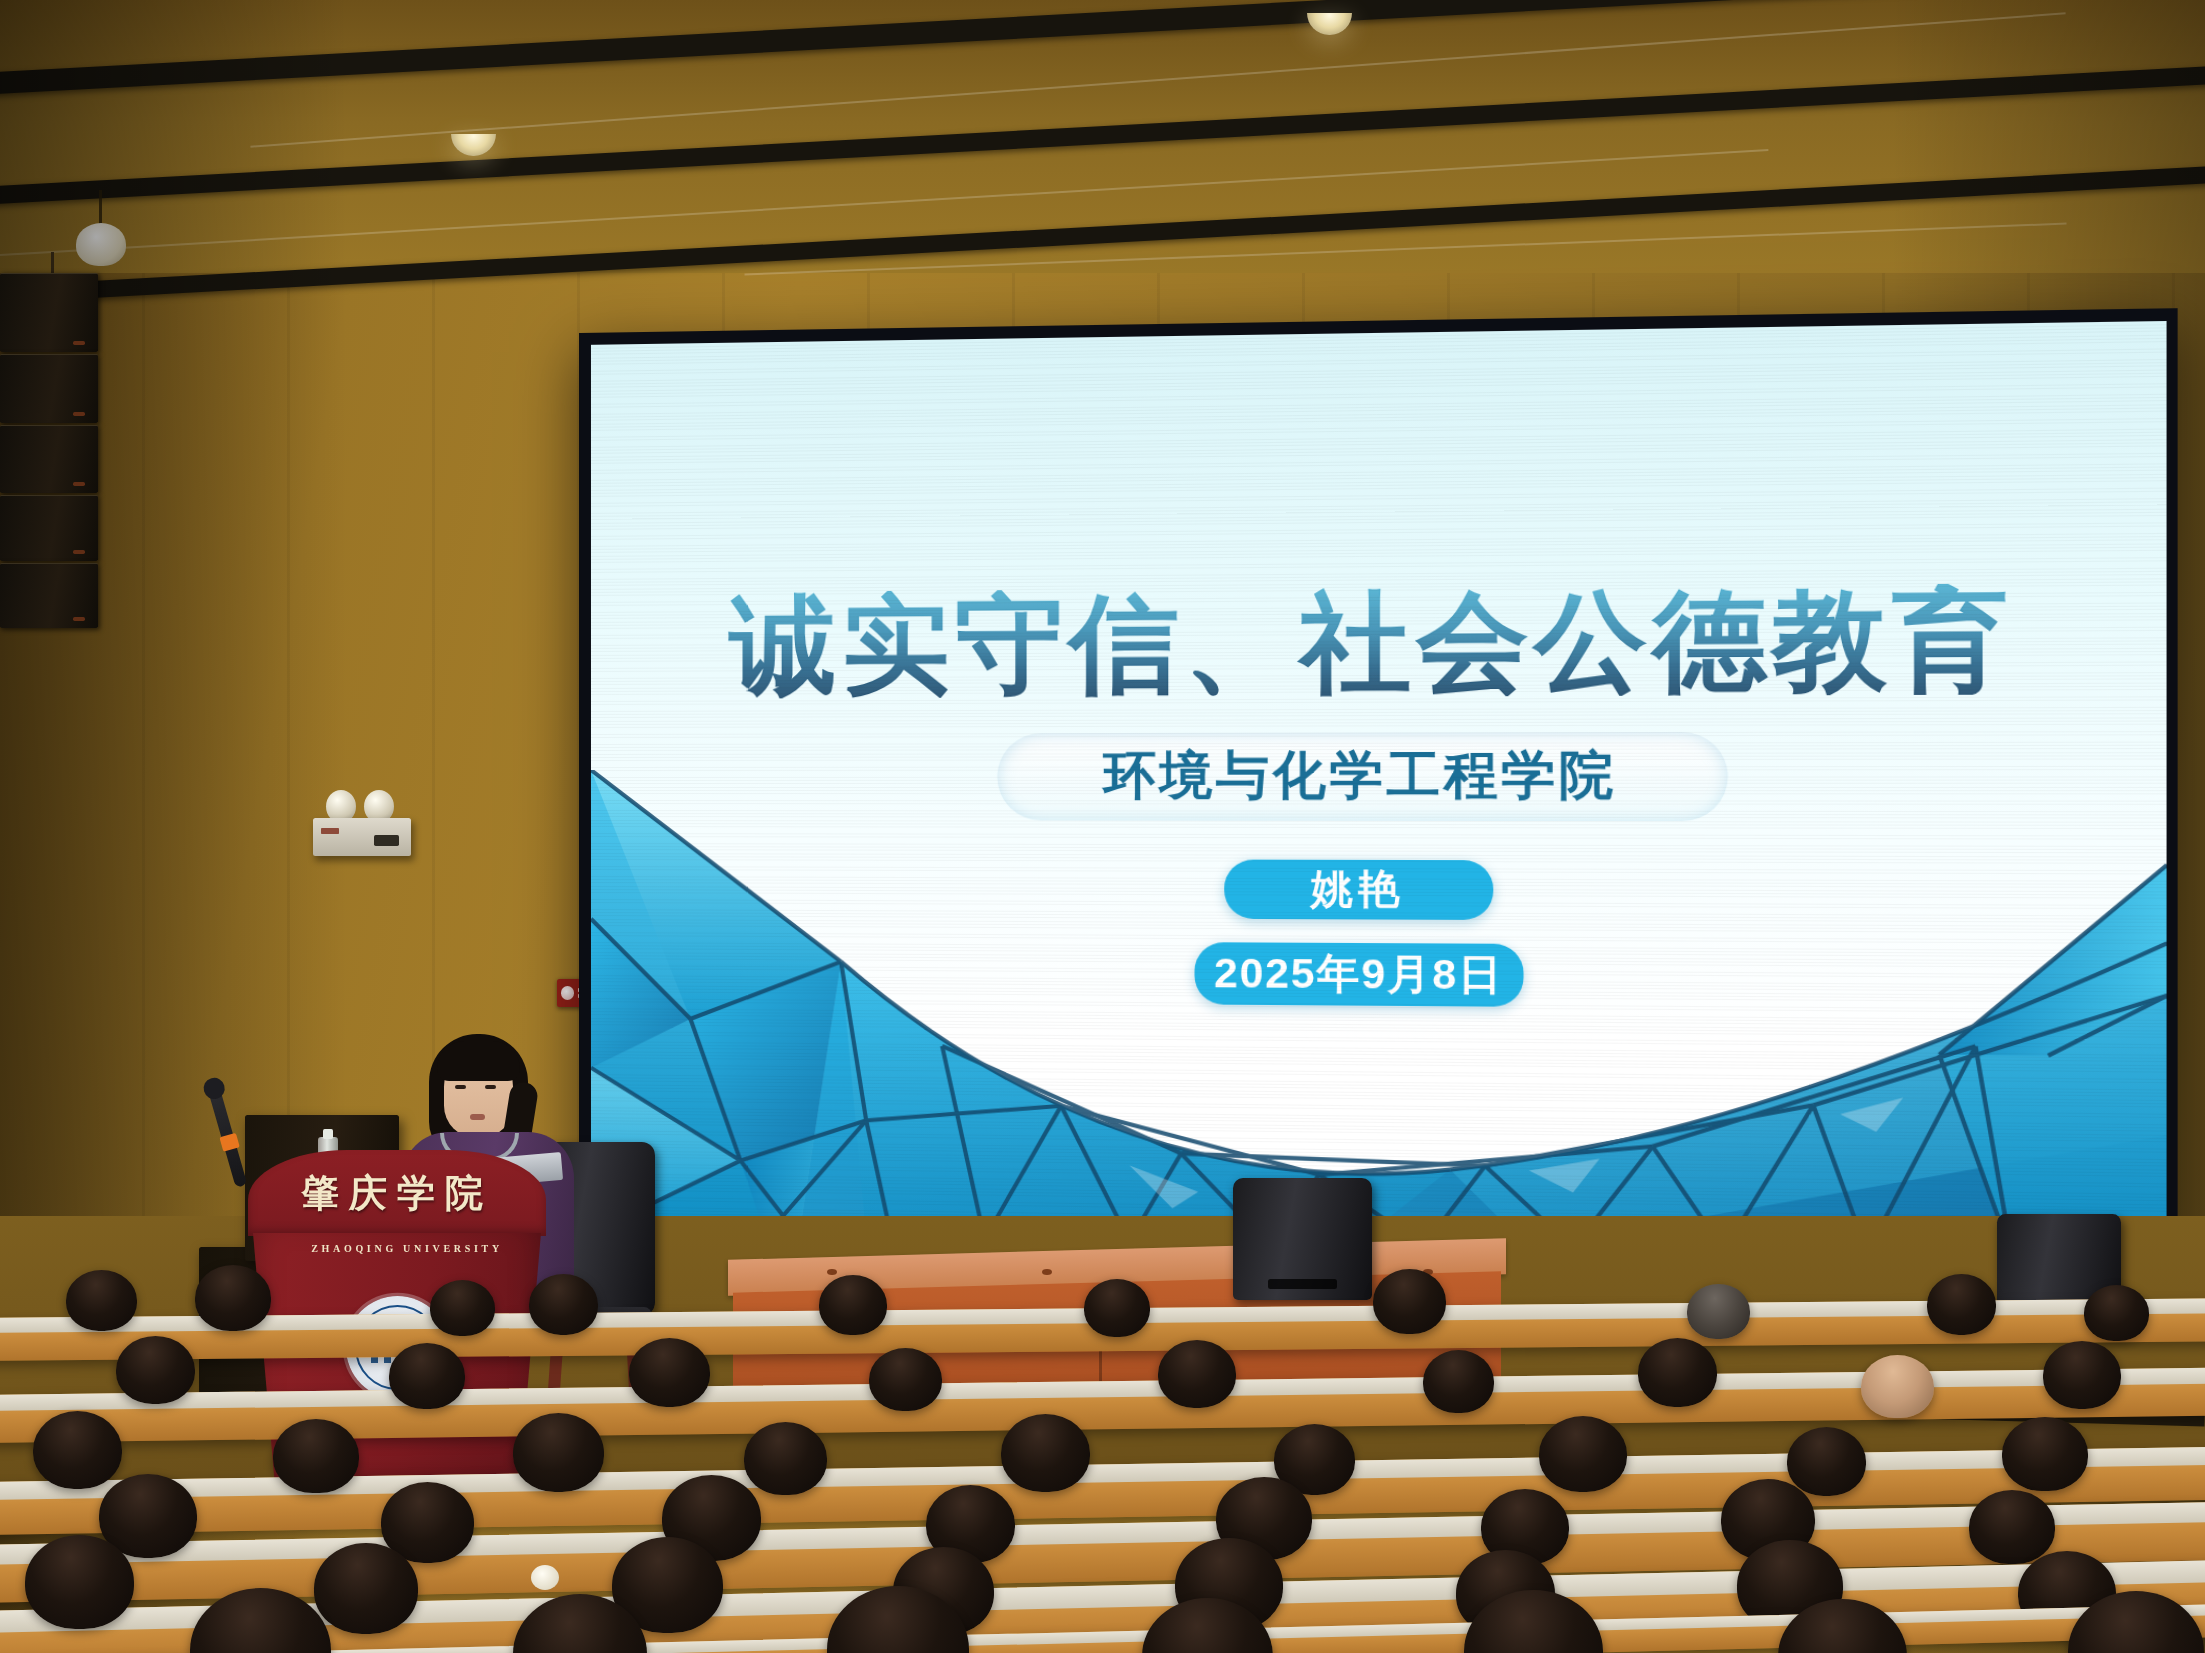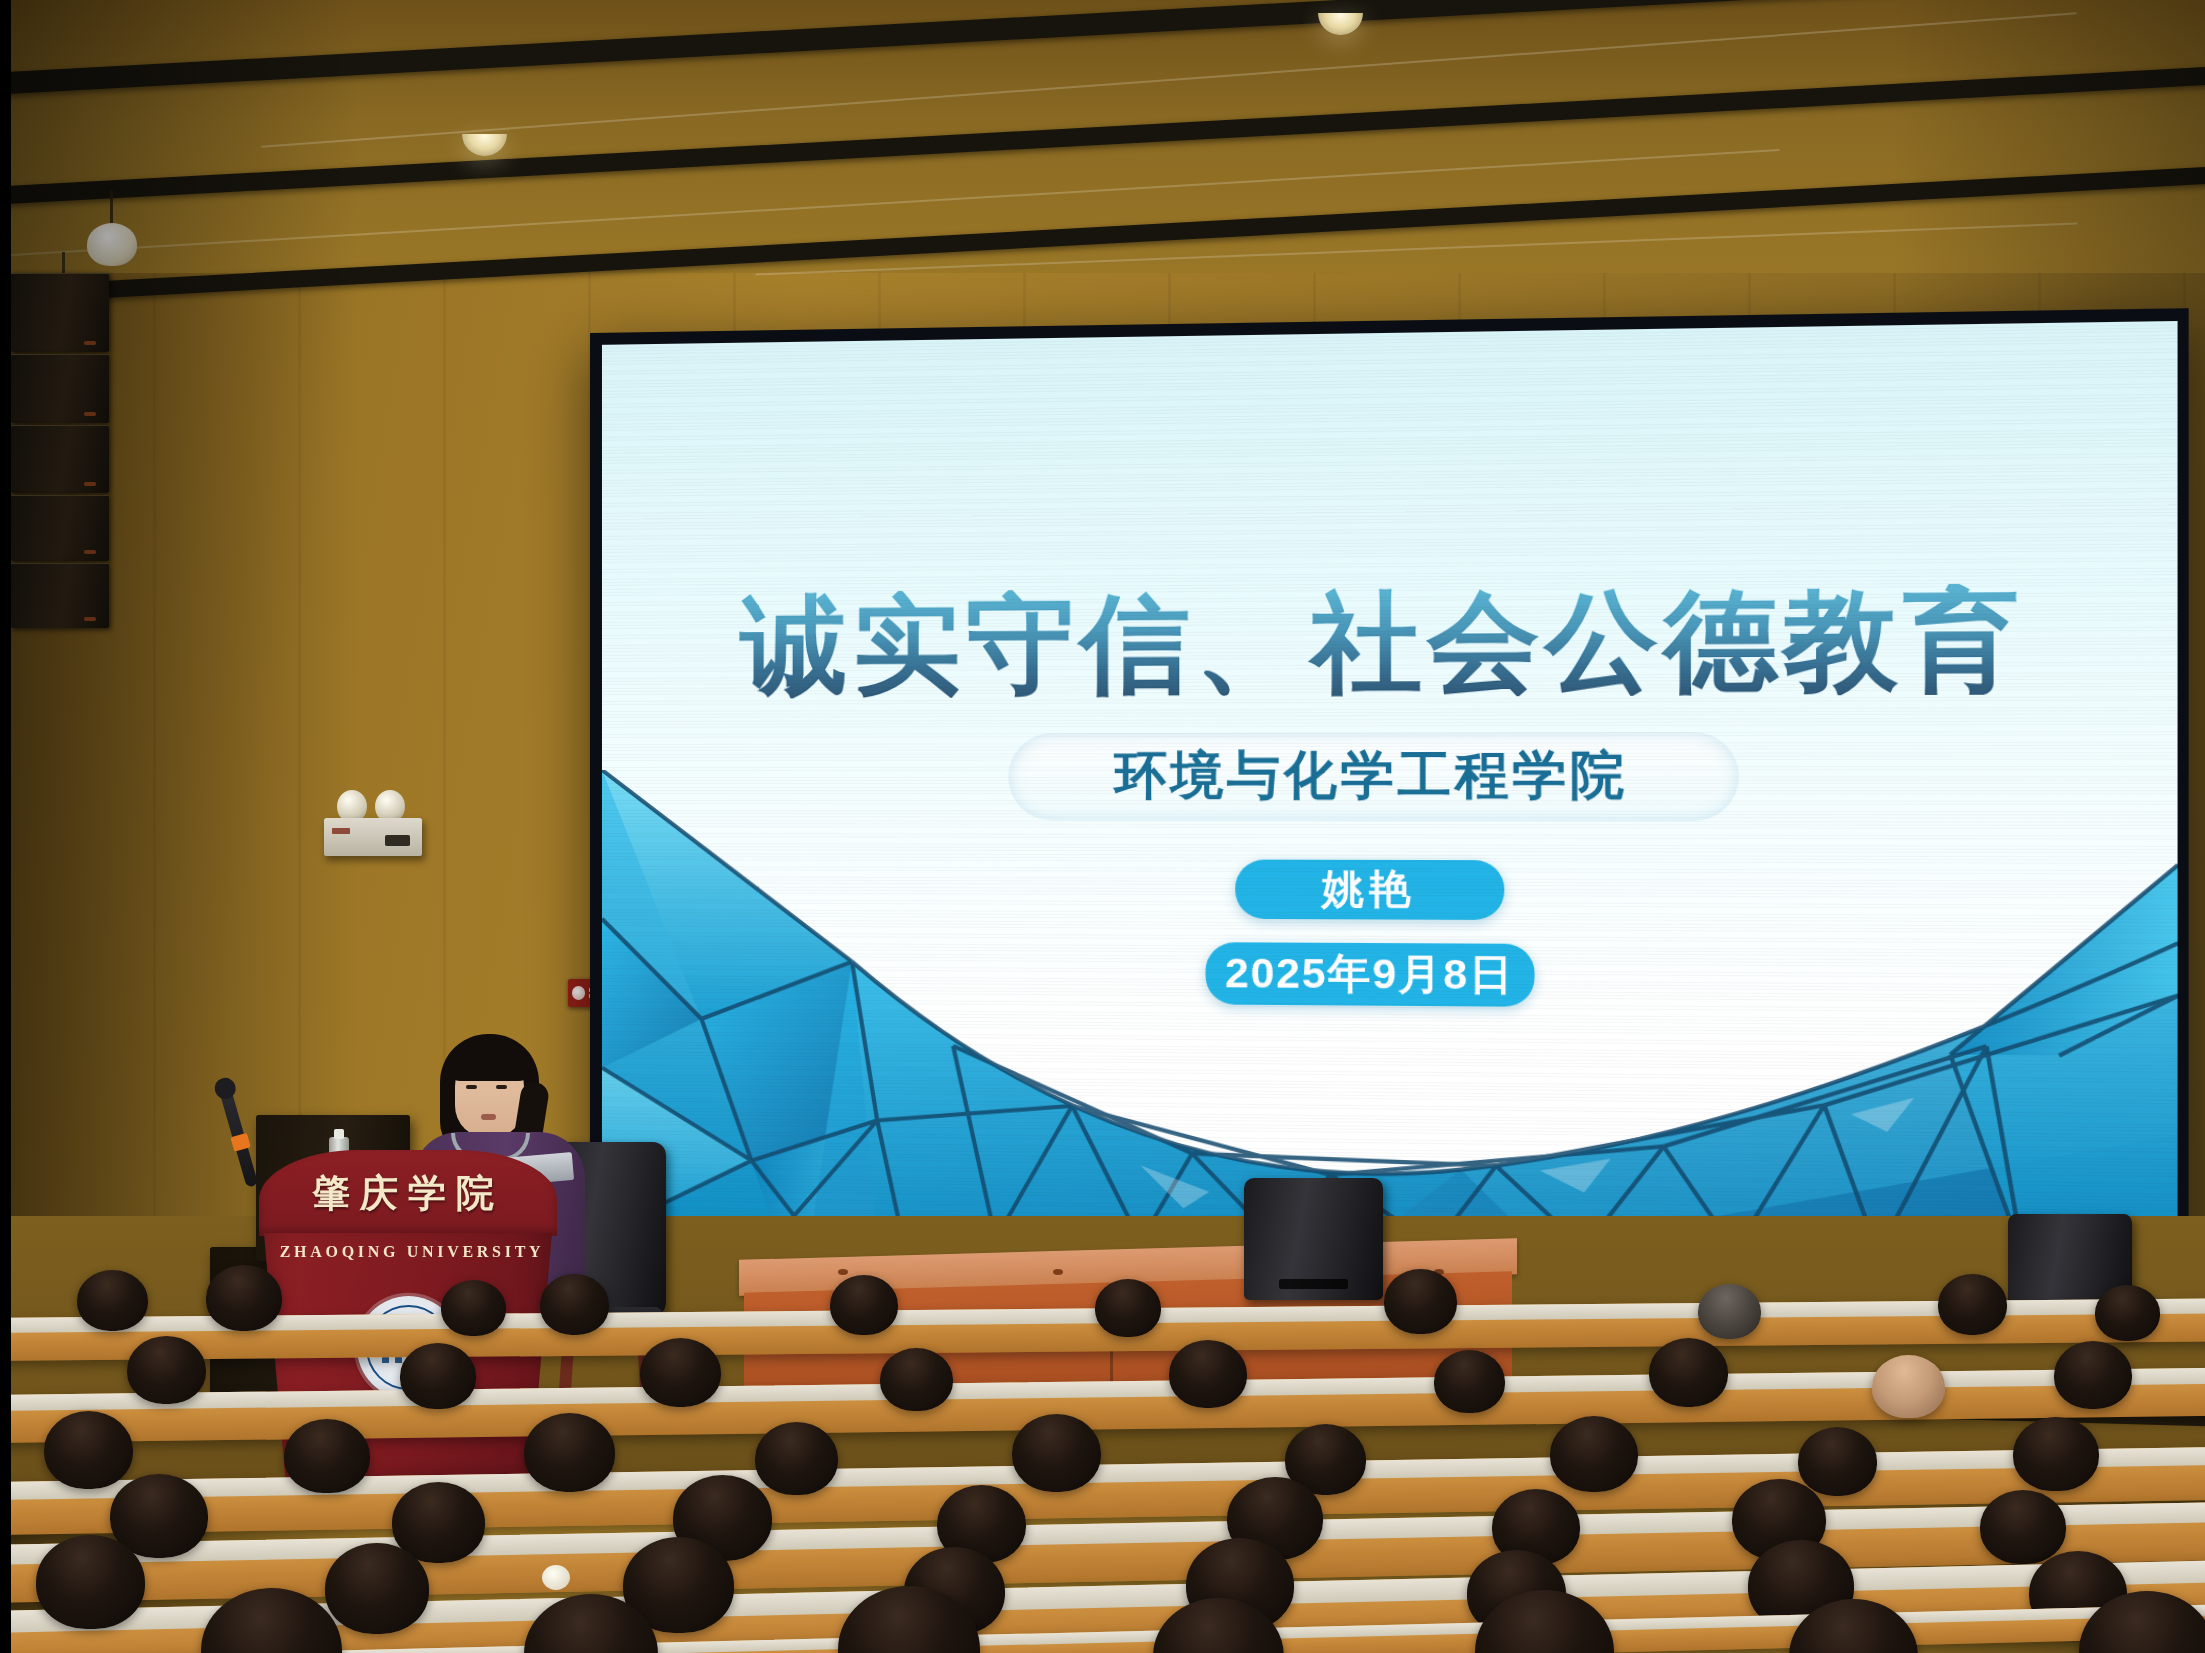--- a/index.html
+++ b/index.html
@@ -3,21 +3,21 @@
 <meta charset="utf-8">
 <style>
   * { margin:0; padding:0; box-sizing:border-box; }
   html,body { background:#000; }
   body {
     font-family:"Liberation Sans", sans-serif;
     width:2205px; height:1654px; overflow:hidden; position:relative;
   }
 
   
-  #scene { position:absolute; inset:0; overflow:hidden; background:#8a6a23;margin-left:11px; }
+  #scene { position:absolute; inset:0; overflow:hidden; background:#8a6a23; }
 
   .wall-main{
     position:absolute; left:0; top:0; width:2205px; height:1654px;
     background:
       linear-gradient(100deg,#6d4f18 0%, #9a7526 16%, #a77f2a 34%, #9c7727 58%, #8e6d24 78%, #7d5f1f 100%);
   }
   
   .wall-seams{
     position:absolute; left:0; top:149px; width:2205px; height:1241px;
     background:repeating-linear-gradient(90deg,
@@ -241,22 +241,22 @@
     clip-path:polygon(0 0, 100% 0, 92% 100%, 8% 100%);
     box-shadow:inset 0 -16.5px 33px rgba(0,0,0,.3);
   }
   .podium .cn{
     position:absolute; left:0; top:18px; width:298px; text-align:center;
     font-size:38px; font-weight:bold; letter-spacing:10px;
     color:#f3e8c8; text-shadow:0.8px 1.7px 2.5px rgba(0,0,0,.45);
     font-family:"Liberation Serif", serif;
   }
   .podium .en{
-    position:absolute; left:4px; top:93px; width:298px; text-align:center;
-    font-size:16px; font-weight:bold; letter-spacing:3.7px;
+    position:absolute; left:10px; top:93px; width:298px; text-align:center;
+    font-size:10px; font-weight:bold; letter-spacing:3.7px;
     color:#f0e5c6; font-family:"Liberation Serif", serif;
   }
   .crest{
     position:absolute; left:98px; top:146px; width:103px; height:103px;
     border-radius:50%;
     background:radial-gradient(circle at 50% 45%, #f2f4f6 0%, #e3e8ee 58%, #c9d2da 100%);
     box-shadow:0 0 0 3.3px rgba(255,255,255,.25), 0 2.5px 7.4px rgba(0,0,0,.35);
   }
   .crest::before{
     content:""; position:absolute; inset:9px; border-radius:50%;

